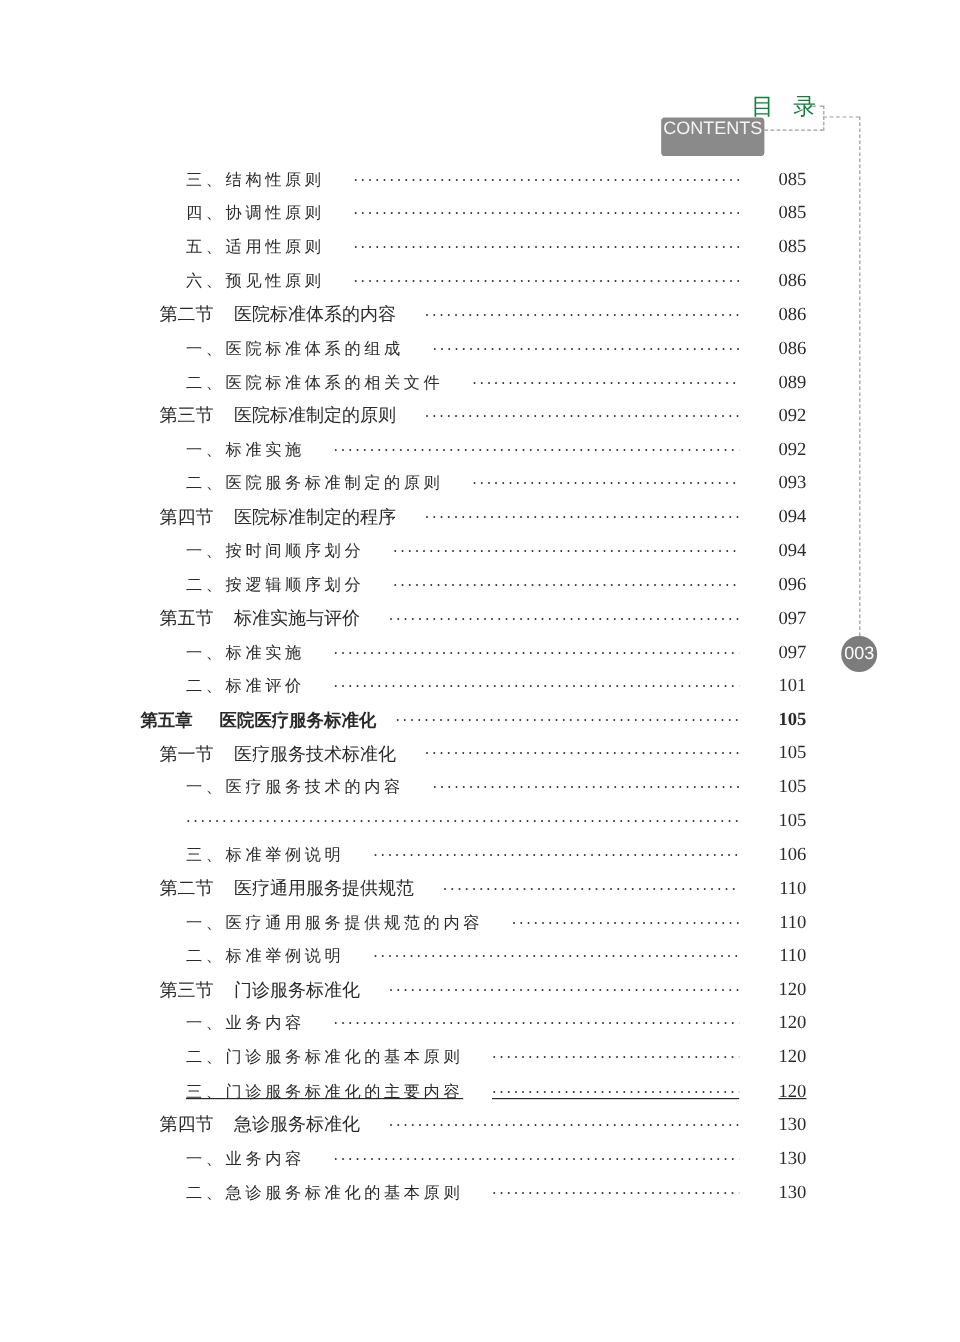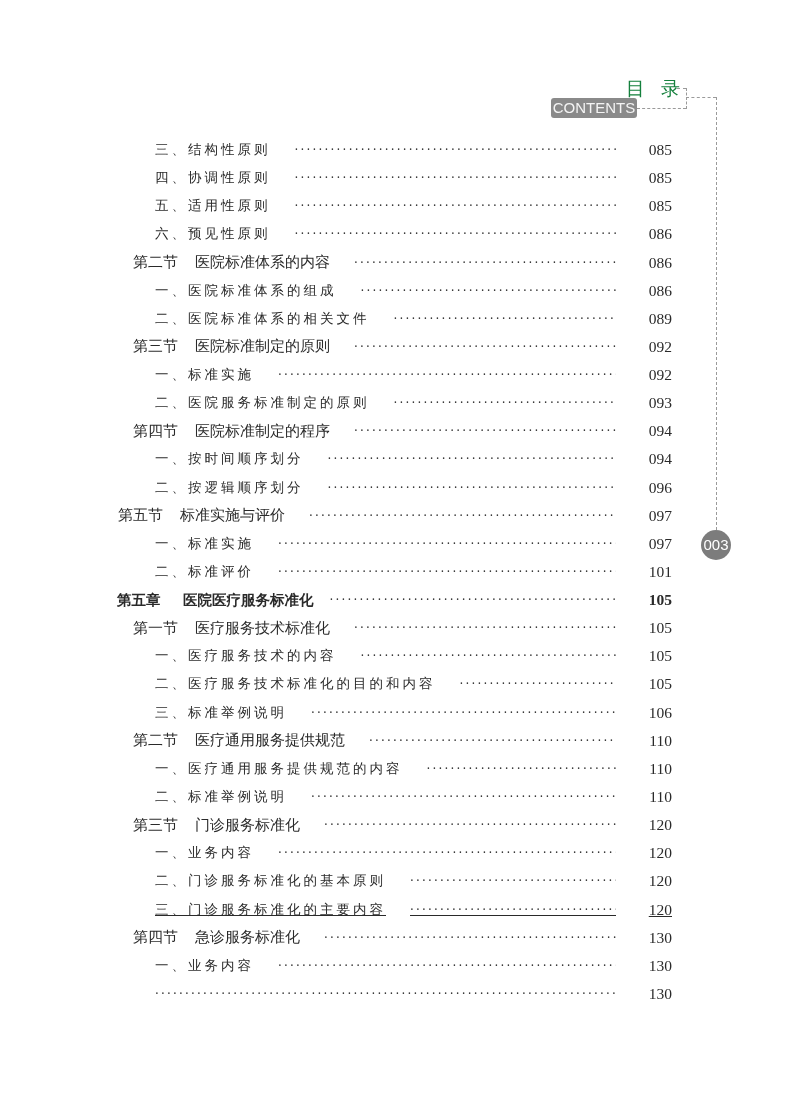--- a/index.html
+++ b/index.html
@@ -1,20 +1,20 @@
 <!DOCTYPE html>
 <html><head>
 <meta charset="utf-8">
 <style>
   html, body { margin: 0; padding: 0; background: #ffffff; }
   body { width: 800px; height: 1118px; position: relative; overflow: hidden;
          font-family: "DejaVu Serif", "Liberation Serif", serif; color: #2a2a2a; }
   .header-title { position: absolute; left: 626px; top: 76px; font-size: 19px; color: #15803d;
                   letter-spacing: 16px; font-family: "DejaVu Sans", sans-serif; }
-  .contents-badge { position: absolute; left: 551px; top: 98px; width: 86px; height: 20px;
+  .contents-badge { position: absolute; left: 551px; top: 98px; width: 86px; height: 32px;
                     background: #8a8a8a; color: #f4f4f4; border-radius: 3px;
                     font-family: "Liberation Sans", sans-serif; font-size: 15px;
                     line-height: 20px; text-align: center; letter-spacing: 0px; }
   .dash { position: absolute; border-color: #9a9a9a; border-style: dashed; border-width: 0; }
   .page-badge { position: absolute; left: 701px; top: 530px; width: 30px; height: 30px;
                 border-radius: 50%; background: #7c7c7c; color: #ffffff;
                 font-family: "Liberation Sans", sans-serif; font-size: 15px;
                 line-height: 30px; text-align: center; }
   .toc { position: absolute; left: 0; top: 0; width: 800px; }
   .row { position: absolute; height: 24px; display: flex; align-items: center; right: 128px; gap: 16px; }
@@ -104,21 +104,21 @@
     <div class="row lvl3" style="left: 155px; top: 447.43px;">
       <span class="label"><span class="num">一、</span><span>按时间顺序划分</span></span>
       <span class="dots"></span>
       <span class="page">094</span>
     </div>
     <div class="row lvl3" style="left: 155px; top: 475.56px;">
       <span class="label"><span class="num">二、</span><span>按逻辑顺序划分</span></span>
       <span class="dots"></span>
       <span class="page">096</span>
     </div>
-    <div class="row lvl2" style="left: 118px; top: 503.69px;">
+    <div class="row lvl2" style="left: 133px; top: 503.69px;">
       <span class="label"><span class="sec">第五节</span><span>标准实施与评价</span></span>
       <span class="dots"></span>
       <span class="page">097</span>
     </div>
     <div class="row lvl3" style="left: 155px; top: 531.82px;">
       <span class="label"><span class="num">一、</span><span>标准实施</span></span>
       <span class="dots"></span>
       <span class="page">097</span>
     </div>
     <div class="row lvl3" style="left: 155px; top: 559.95px;">
@@ -135,21 +135,20 @@
       <span class="label"><span class="sec">第一节</span><span>医疗服务技术标准化</span></span>
       <span class="dots"></span>
       <span class="page">105</span>
     </div>
     <div class="row lvl3" style="left: 155px; top: 644.34px;">
       <span class="label"><span class="num">一、</span><span>医疗服务技术的内容</span></span>
       <span class="dots"></span>
       <span class="page">105</span>
     </div>
     <div class="row lvl3" style="left: 155px; top: 672.47px;">
-      <span class="label"><span class="num">二、</span><span>医疗服务技术标准化的目的和内容</span></span>
       <span class="dots"></span>
       <span class="page">105</span>
     </div>
     <div class="row lvl3" style="left: 155px; top: 700.6px;">
       <span class="label"><span class="num">三、</span><span>标准举例说明</span></span>
       <span class="dots"></span>
       <span class="page">106</span>
     </div>
     <div class="row lvl2" style="left: 133px; top: 728.73px;">
       <span class="label"><span class="sec">第二节</span><span>医疗通用服务提供规范</span></span>
@@ -190,16 +189,17 @@
       <span class="label"><span class="sec">第四节</span><span>急诊服务标准化</span></span>
       <span class="dots"></span>
       <span class="page">130</span>
     </div>
     <div class="row lvl3" style="left: 155px; top: 953.77px;">
       <span class="label"><span class="num">一、</span><span>业务内容</span></span>
       <span class="dots"></span>
       <span class="page">130</span>
     </div>
     <div class="row lvl3" style="left: 155px; top: 981.9px;">
+      <span class="label"><span class="num">二、</span><span>急诊服务标准化的基本原则</span></span>
       <span class="dots"></span>
       <span class="page">130</span>
     </div>
   </div>
 
 </body></html>

